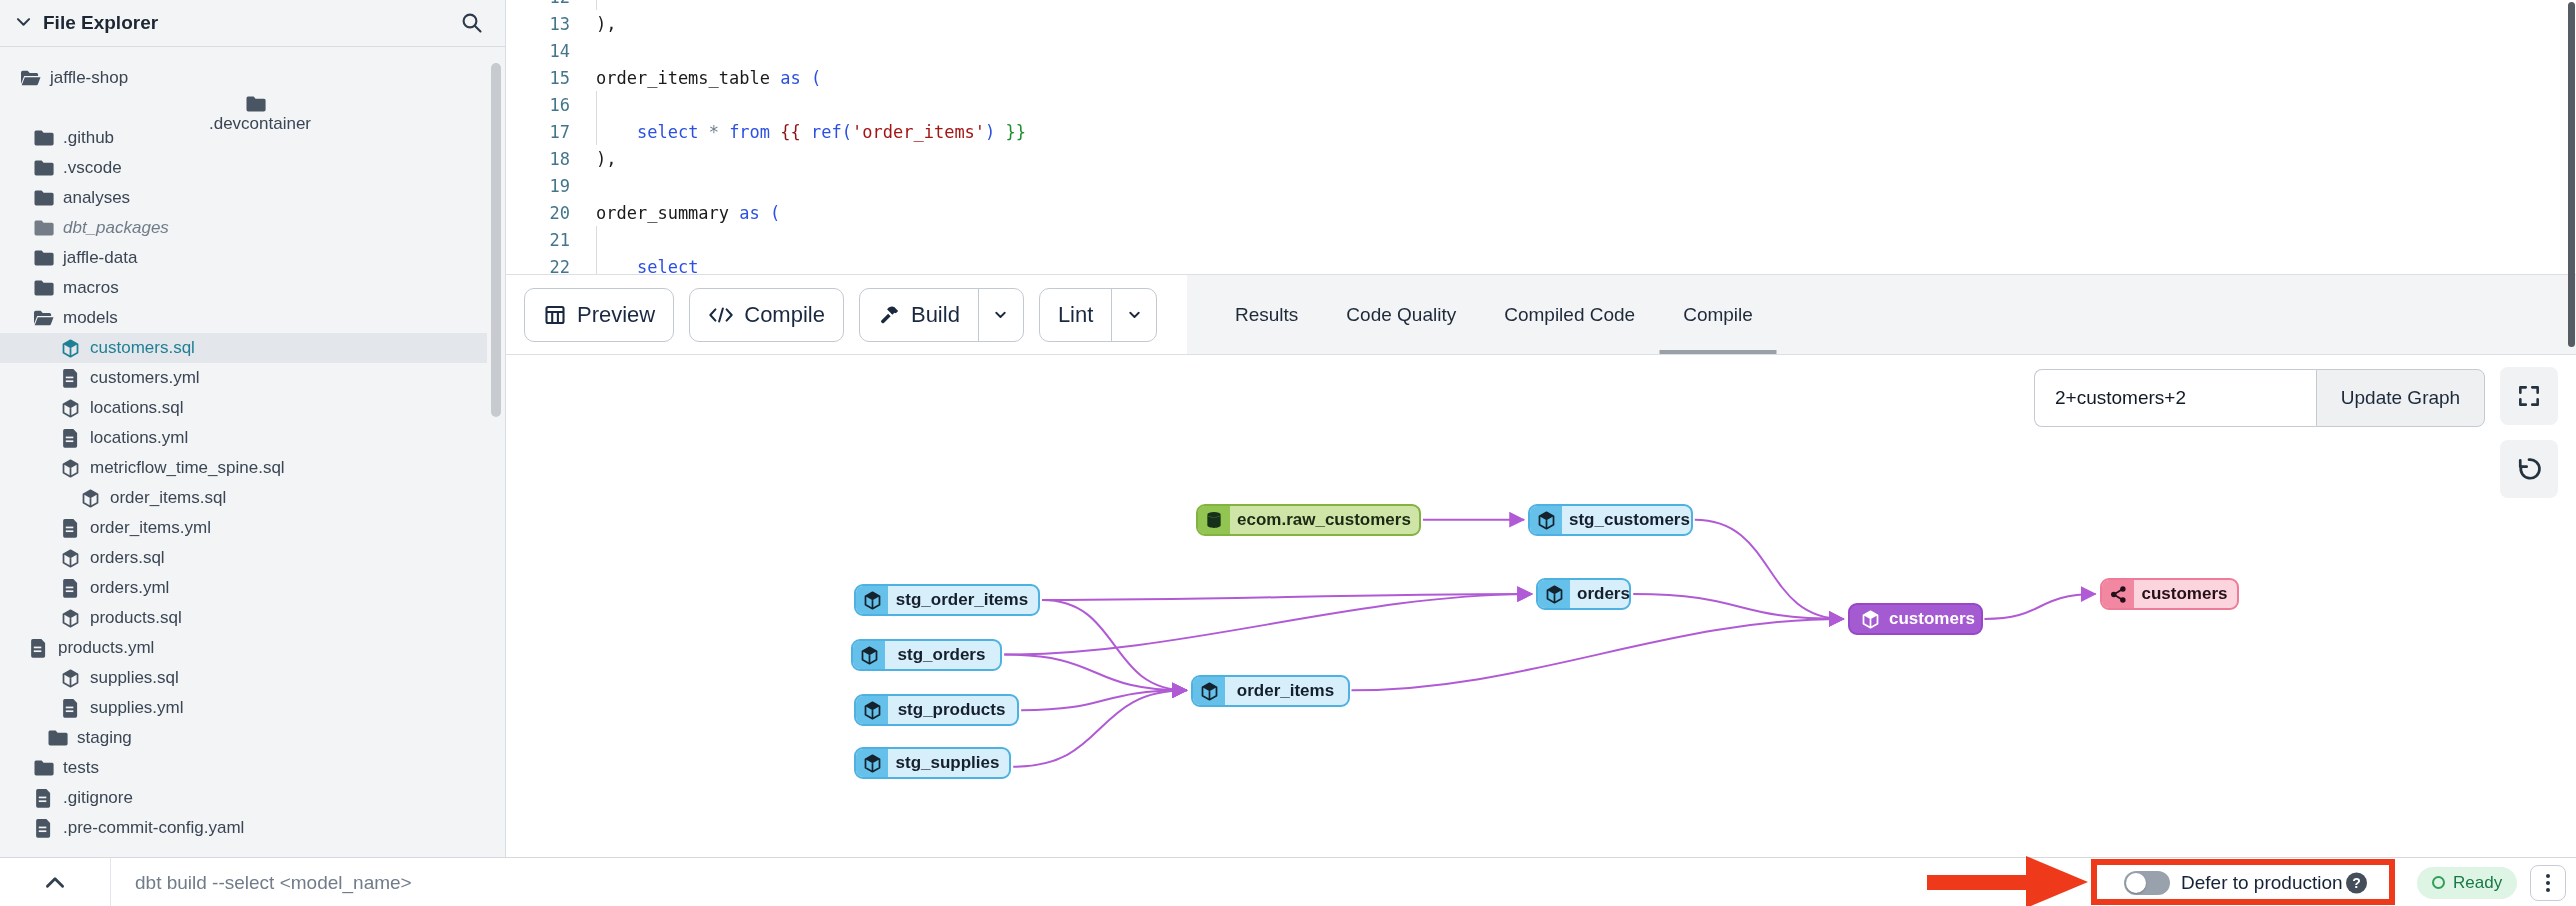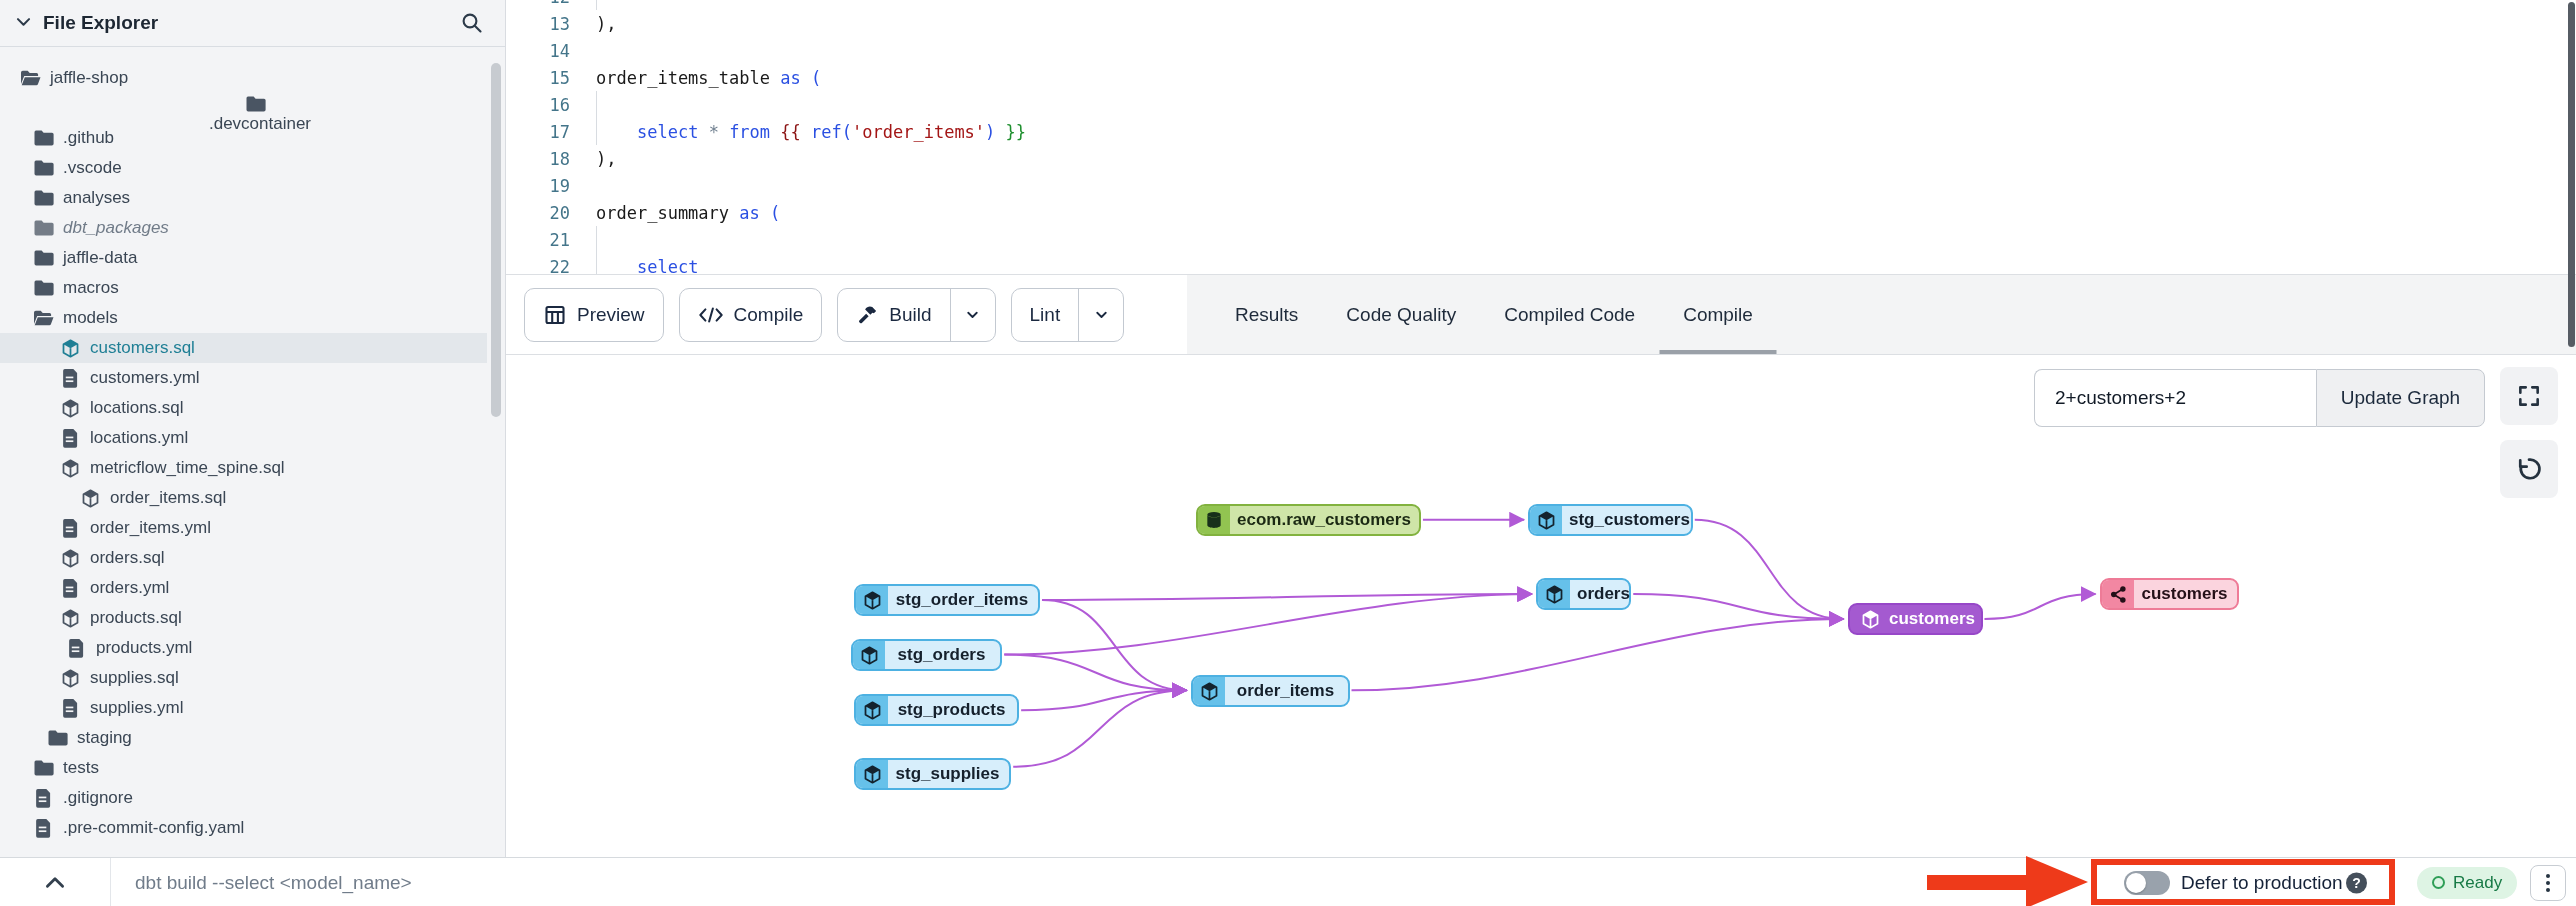--- a/index.html
+++ b/index.html
@@ -36,21 +36,21 @@
   .tk-j1{color:#8c1515;}
   .tk-j2{color:#1e8f2e;}
   .tk-s{color:#a31515;}
   .editor-scroll{position:absolute;right:1px;top:2px;width:7px;height:345px;border-radius:4px;background:#565c64;z-index:5;}
 
   
   .toolbar{position:absolute;left:506px;top:274px;right:0;height:81px;display:flex;
            border-top:1px solid #dcdfe3;border-bottom:1px solid #dcdfe3;background:#ffffff;}
   .actions{width:681px;display:flex;align-items:center;padding-left:18px;gap:15px;background:#ffffff;}
   .btn{height:54px;display:flex;align-items:stretch;background:#ffffff;border:1px solid #c3c9d1;
-       border-radius:10px;color:#1b2940;font-size:19px;cursor:pointer;overflow:hidden;}
+       border-radius:10px;color:#1b2940;font-size:22px;cursor:pointer;overflow:hidden;}
   .btn-main{display:flex;align-items:center;gap:10px;padding:0 18px;}
   .btn-caret{display:flex;align-items:center;justify-content:center;width:45px;border-left:1px solid #c3c9d1;}
   .tabs{flex:1;background:#f3f4f5;display:flex;align-items:center;padding-left:48px;gap:48px;position:relative;}
   .tab{position:relative;font-size:19px;color:#1e2a3a;height:100%;display:flex;align-items:center;cursor:pointer;}
   .tab.active .tab-underline{position:absolute;left:50%;transform:translateX(-50%);bottom:0;width:117px;height:4px;background:#9aa0a8;}
 
   
   .lineage{position:absolute;left:506px;top:355px;right:0;height:502px;background:#ffffff;overflow:hidden;}
   .graph-controls{position:absolute;left:1528px;top:14px;display:flex;height:58px;z-index:4;justify-content:center;}
   .selector-input{width:282px;height:58px;border:1px solid #c5cad1;border-right:none;border-radius:8px 0 0 8px;
@@ -289,21 +289,21 @@
         <div class="tree-row" style="padding-left: 60px;">
           <span class="t-icon">
             <svg width="21" height="21" viewBox="0 0 24 24">
               <path d="M12 2.6 20 7.1 12 11.6 4 7.1z" fill="#4a5563"></path>
               <path d="M12 2.6 20 7.1 V16.9 L12 21.4 4 16.9 V7.1 z" fill="none" stroke="#4a5563" stroke-width="2" stroke-linejoin="round"></path>
               <path d="M12 11.6 V21.4" stroke="#4a5563" stroke-width="2"></path>
             </svg>
           </span>
           <span>products.sql</span>
         </div>
-        <div class="tree-row" style="padding-left: 66px;">
+        <div class="tree-row" style="padding-left: 28px;">
           <span class="t-icon">
             <svg width="17" height="20" viewBox="0 0 18 21" fill="#4a5563">
               <path d="M3 1h9l4 4.2V19a1.8 1.8 0 0 1-1.8 1.8H3A1.8 1.8 0 0 1 1.2 19V2.8A1.8 1.8 0 0 1 3 1z"></path>
               <rect x="4" y="9" width="8" height="1.8" fill="#f3f4f6"></rect>
               <rect x="4" y="13" width="8" height="1.8" fill="#f3f4f6"></rect>
             </svg>
           </span>
           <span>products.yml</span>
         </div>
         <div class="tree-row" style="padding-left: 60px;">
@@ -520,21 +520,21 @@
         <div class="lnode model" style="left: 348px; top: 339px; width: 165px;">
           <span class="nicon">
             <svg width="21" height="21" viewBox="0 0 24 24">
               <path d="M12 2.6 20 7.1 12 11.6 4 7.1z" fill="#14232e"></path>
               <path d="M12 2.6 20 7.1 V16.9 L12 21.4 4 16.9 V7.1 z" fill="none" stroke="#14232e" stroke-width="2" stroke-linejoin="round"></path>
               <path d="M12 11.6 V21.4" stroke="#14232e" stroke-width="2"></path>
             </svg>
           </span>
           <span class="nlabel">stg_products</span>
         </div>
-        <div class="lnode model" style="left: 348px; top: 403px; width: 157px;">
+        <div class="lnode model" style="left: 348px; top: 392px; width: 157px;">
           <span class="nicon">
             <svg width="21" height="21" viewBox="0 0 24 24">
               <path d="M12 2.6 20 7.1 12 11.6 4 7.1z" fill="#14232e"></path>
               <path d="M12 2.6 20 7.1 V16.9 L12 21.4 4 16.9 V7.1 z" fill="none" stroke="#14232e" stroke-width="2" stroke-linejoin="round"></path>
               <path d="M12 11.6 V21.4" stroke="#14232e" stroke-width="2"></path>
             </svg>
           </span>
           <span class="nlabel">stg_supplies</span>
         </div>
         <div class="lnode model" style="left: 685px; top: 320px; width: 159px;">

